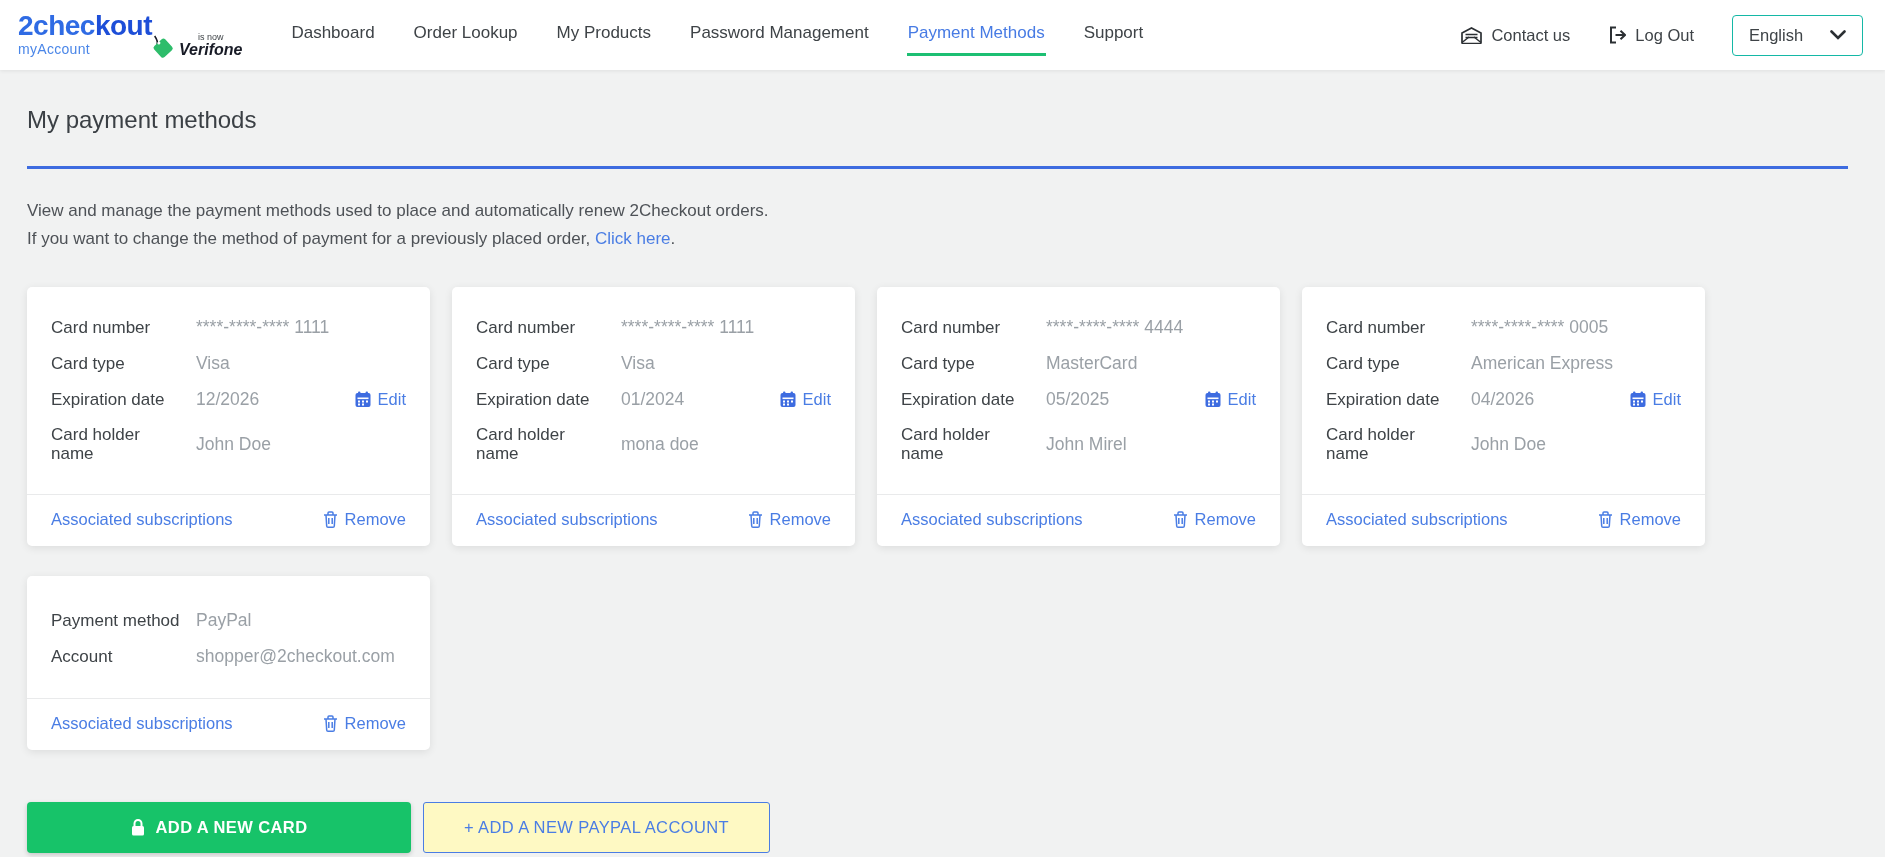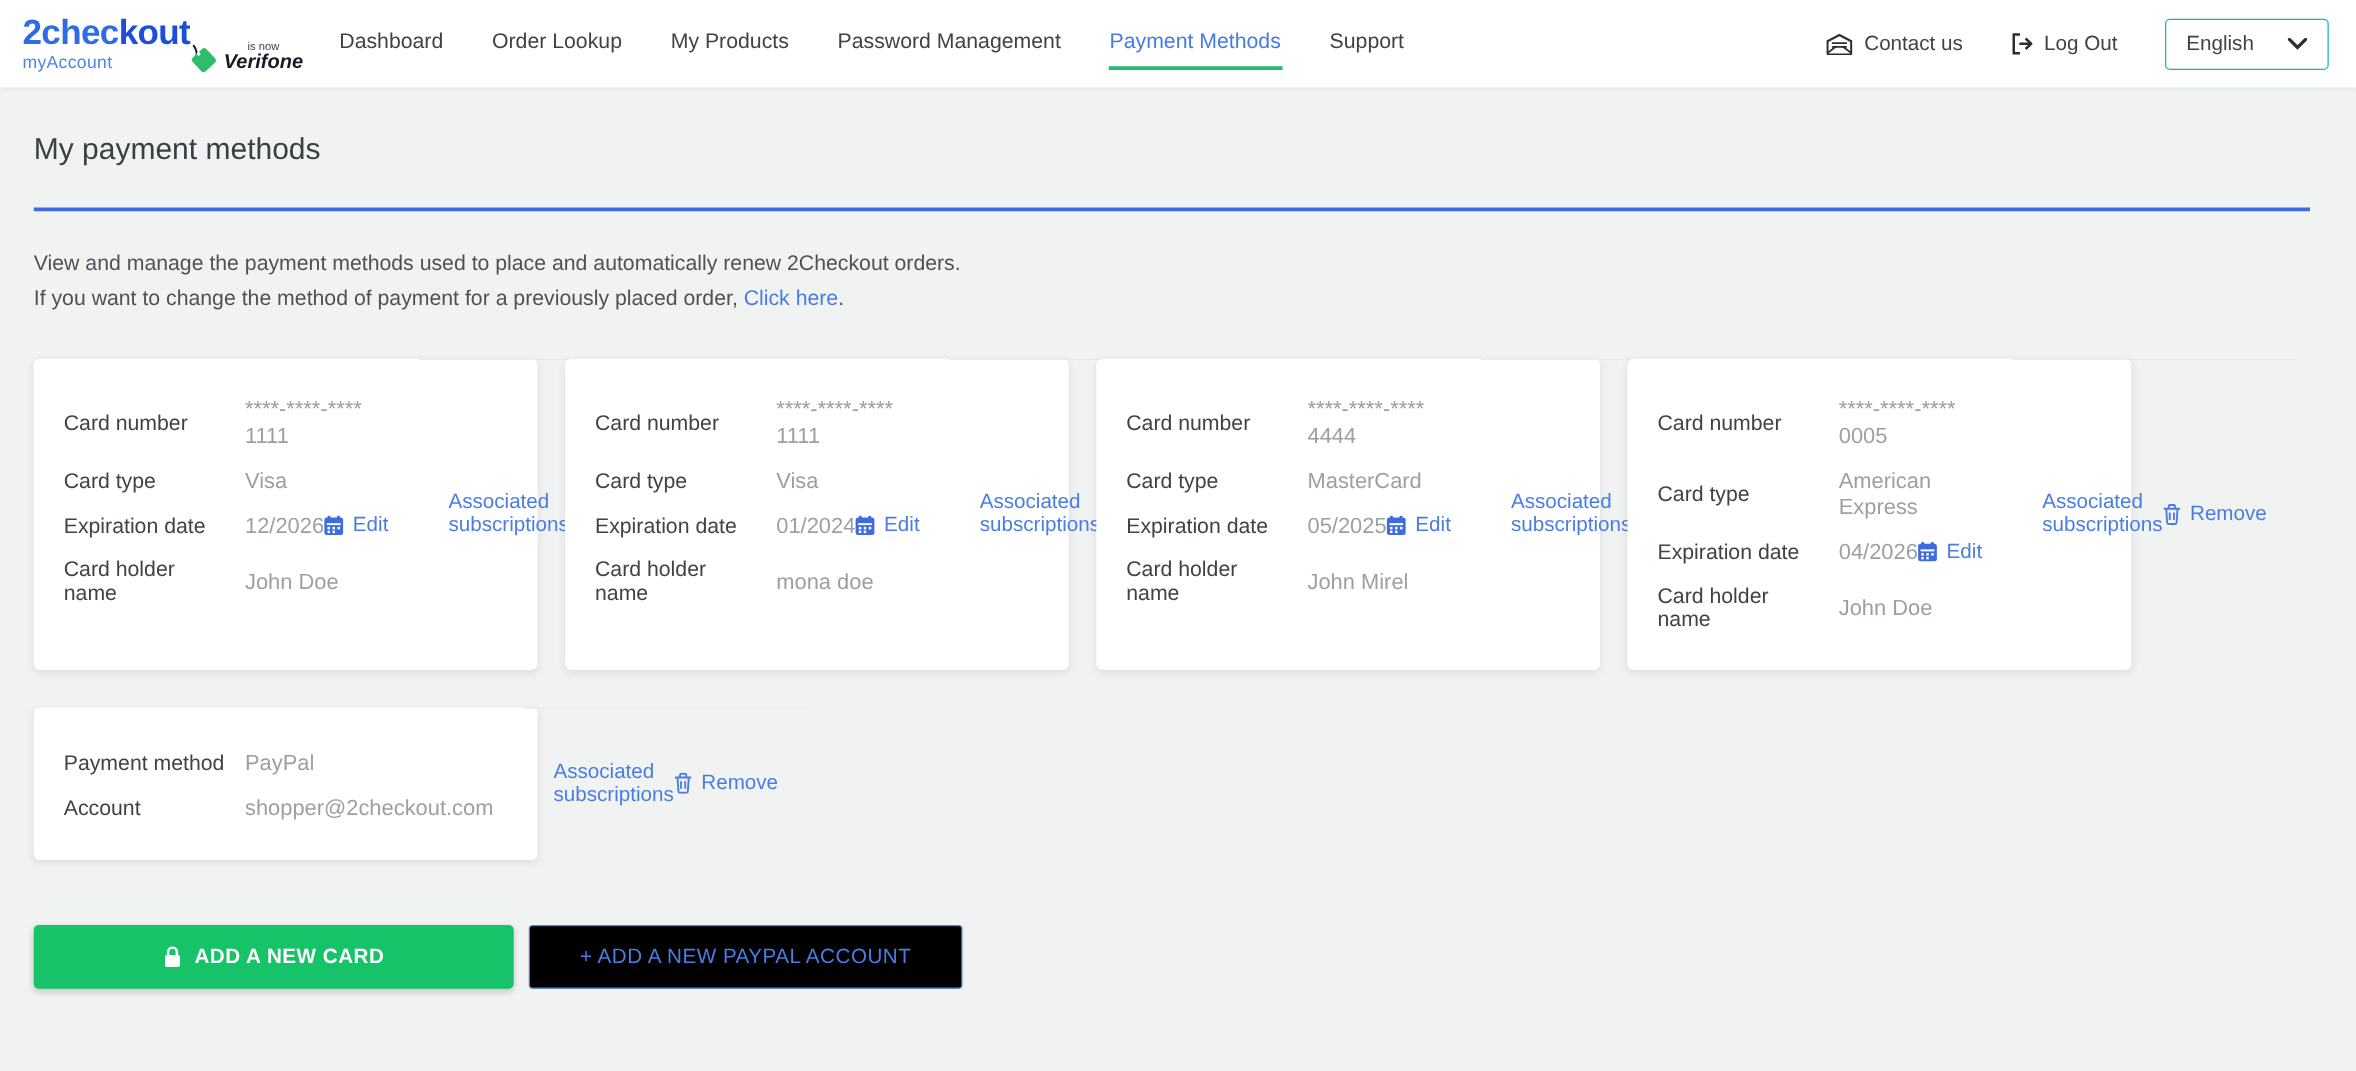--- a/index.html
+++ b/index.html
@@ -23,21 +23,21 @@
   .logo-main { font-size:28px; font-weight:bold; letter-spacing:-.5px; }
   .logo-main .lg-blue { color:#2f6be4; }
   .logo-main .lg-green { color:#1d4ed8; }
   .logo-sub { font-size:14px; color:#4a86e8; margin-top:2px; letter-spacing:.3px; }
   .logo-tagwrap { display:flex; align-items:flex-end; gap:3px; margin-left:-4px; margin-top:14px; }
   .tag-icon { transform:rotate(-8deg); margin-top:6px; }
   .verifone-block { display:flex; flex-direction:column; align-items:center; line-height:1; }
   .verifone-isnow { font-size:9px; color:#3e4347; }
   .verifone-name { font-size:16px; font-weight:800; font-style:italic; color:#181b26; }
 
-  .nav { display:flex; gap:37px; }
+  .nav { display:flex; gap:37px; margin-left:20px; }
   .nav-item {
     font-size:17px; color:#3e4347; cursor:pointer;
     padding:8px 1px 10px 1px; border-bottom:3px solid transparent;
   }
   .nav-item.active { color:#477be4; border-bottom-color:#1dbf73; }
 
   .header-right { margin-left:auto; display:flex; align-items:center; gap:38px; }
   .hdr-action { display:flex; align-items:center; gap:9px; font-size:16.5px; color:#3e4347; cursor:pointer; }
   .lang-select {
     width:131px; height:41px; border:1px solid #14b8a6; border-radius:4px;
@@ -50,21 +50,21 @@
   .page-title { font-size:24px; color:#3b4045; font-weight:400; padding:36px 0 0 0; }
   .title-divider { height:3px; background:#3e6ce0; margin:32px 10px 0 0; width:1821px; border:none; }
   .desc { margin-top:28px; font-size:17px; color:#4e5257; line-height:28px; }
   .desc a { color:#4a7de4; text-decoration:none; cursor:pointer; }
 
   
   .cards-row { display:flex; gap:22px; margin-top:34px; }
   .card {
     width:403px; background:#ffffff; border-radius:5px;
     box-shadow:0 2px 8px rgba(0,0,0,.09);
-    display:flex; flex-direction:row;
+    display:flex; flex-direction:column;
   }
   .card-body { padding:30px 24px 16px 24px; flex:1; }
   .crow { display:flex; align-items:center; margin-bottom:15px; }
   .crow .clabel { width:122px; min-width:122px; font-size:17px; color:#3e4347; line-height:19px; }
   .crow .cvalue { font-size:17.5px; color:#9aa0a6; margin-left:23px; }
   .crow .edit-link { margin-left:auto; display:flex; align-items:center; gap:7px;
     color:#4a7de4; font-size:16.5px; text-decoration:none; cursor:pointer; }
   .card-footer {
     border-top:1px solid #e9eaeb; padding:15px 24px 17px 24px;
     display:flex; align-items:center; justify-content:space-between;
@@ -76,21 +76,21 @@
 
   
   .actions { display:flex; gap:12px; margin-top:52px; }
   .btn { height:51px; display:flex; align-items:center; justify-content:center;
     font-size:16.5px; letter-spacing:.4px; cursor:pointer; border-radius:4px; }
   .btn-green {
     width:384px; background:#17c369; color:#ffffff; font-weight:600; border:none;
     gap:11px; box-shadow:0 2px 5px rgba(0,0,0,.18);
   }
   .btn-outline {
-    width:347px; background:#000000; color:#4a7de4; border:1px solid #4a7de4; border-radius:3px;
+    width:347px; background:#fef9c3; color:#4a7de4; border:1px solid #4a7de4; border-radius:3px;
   }
 
   svg { display:block; }
 </style>
 </head>
 <body>
 
 <div class="header">
   <div class="logo">
     <div class="logo-text">

